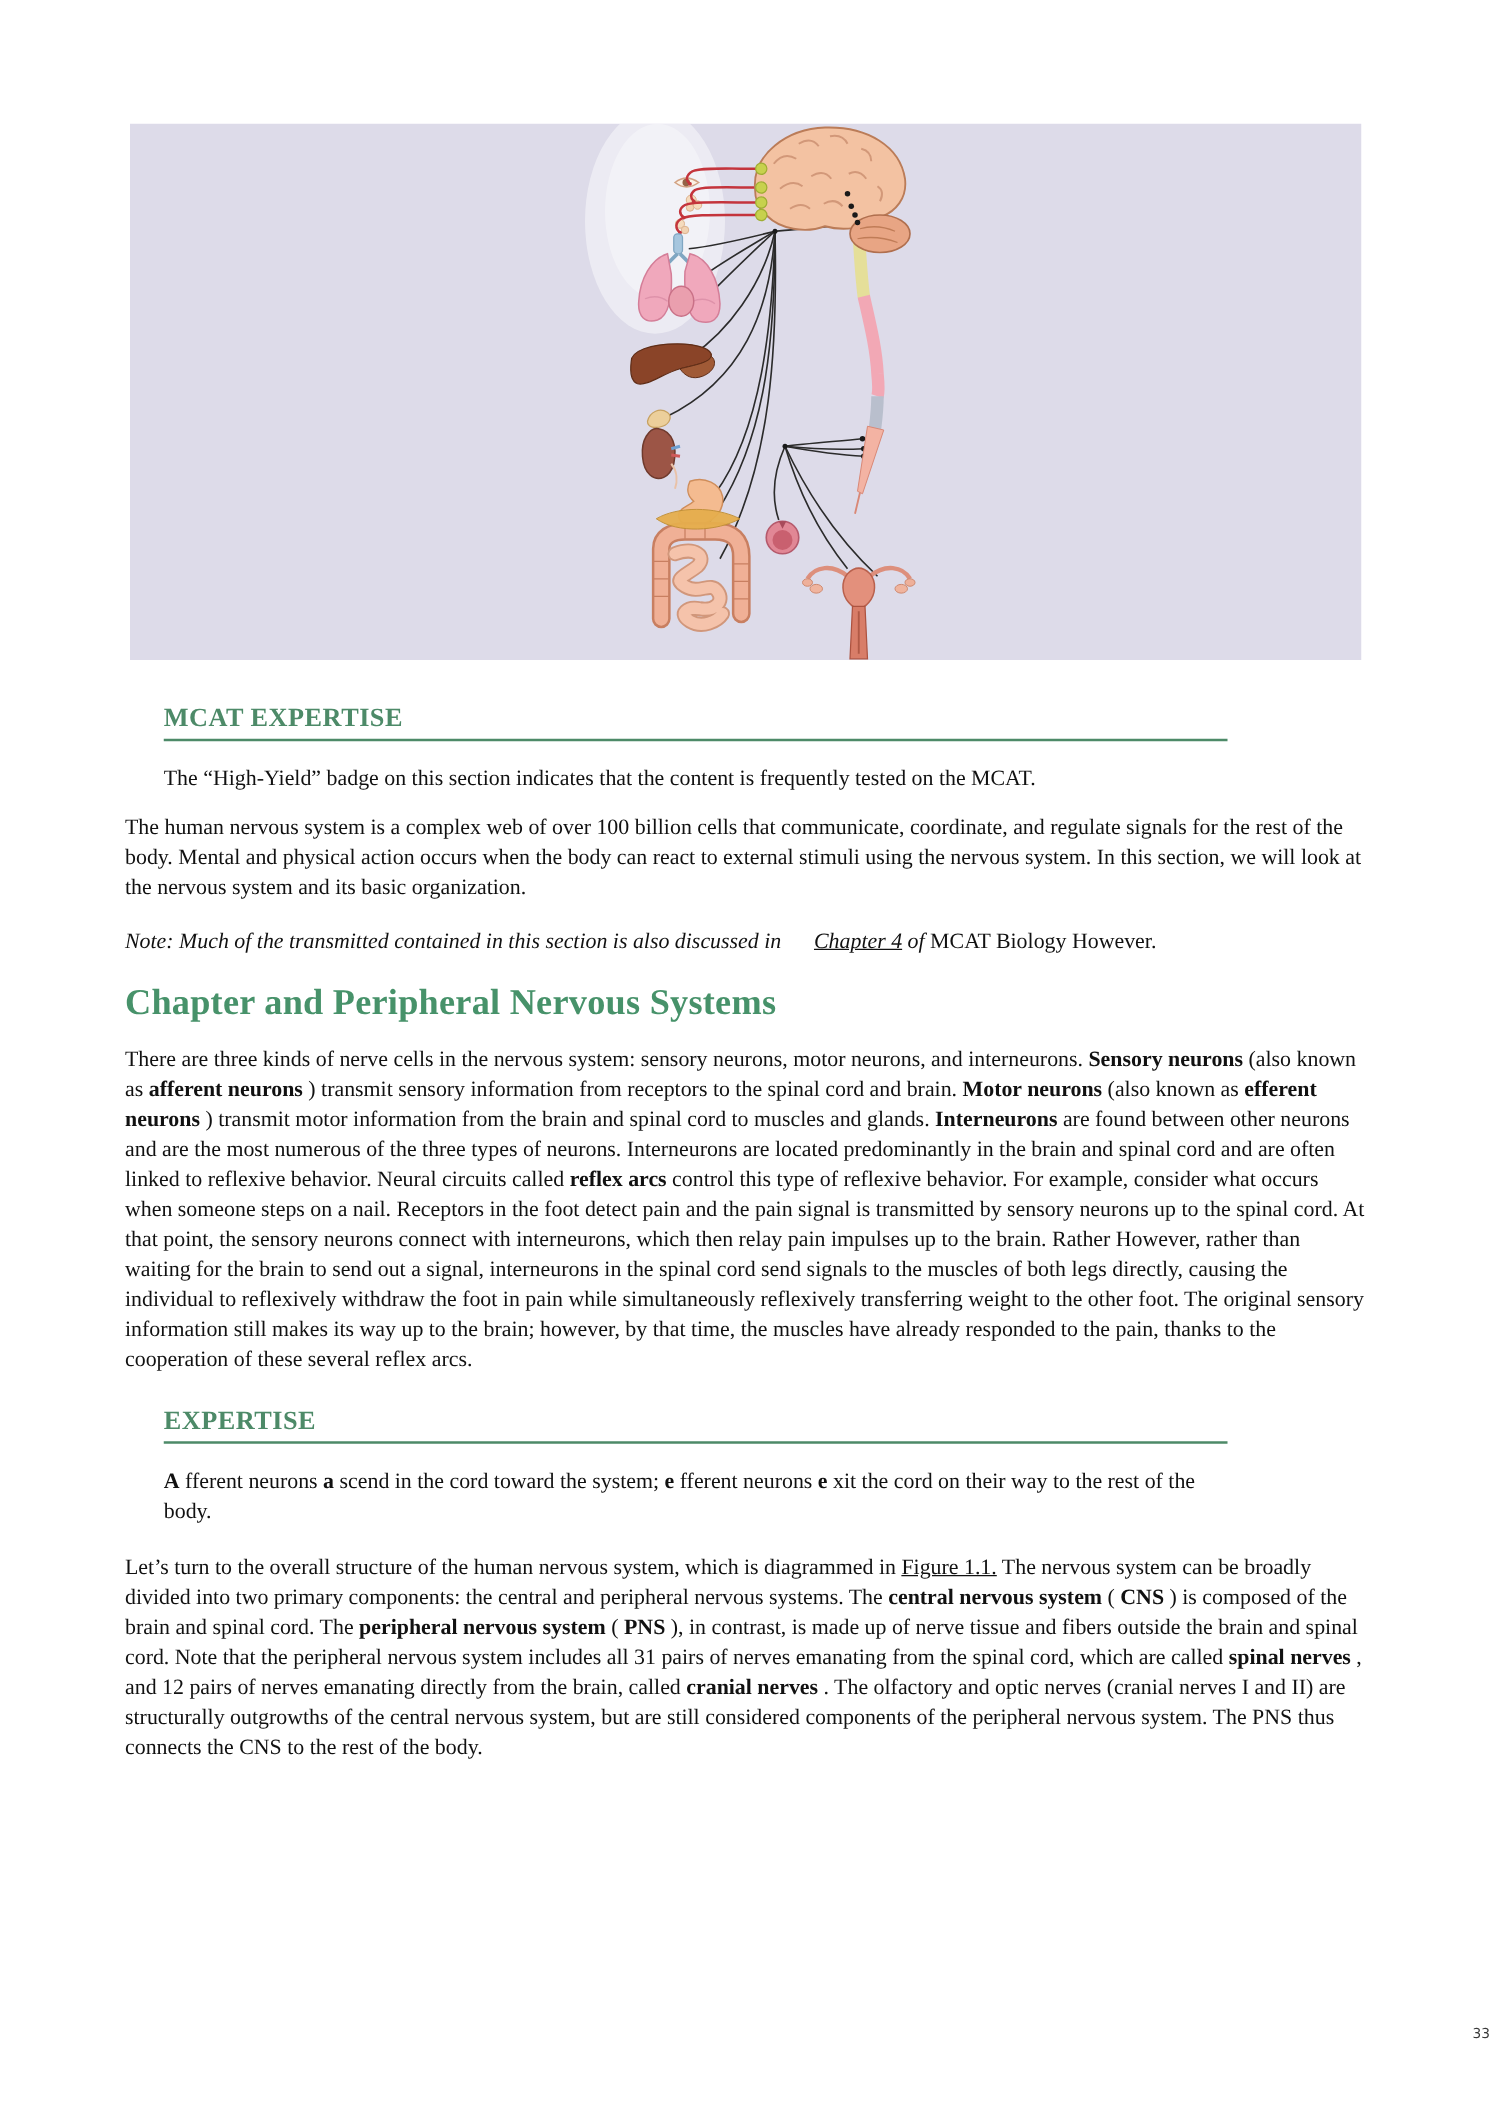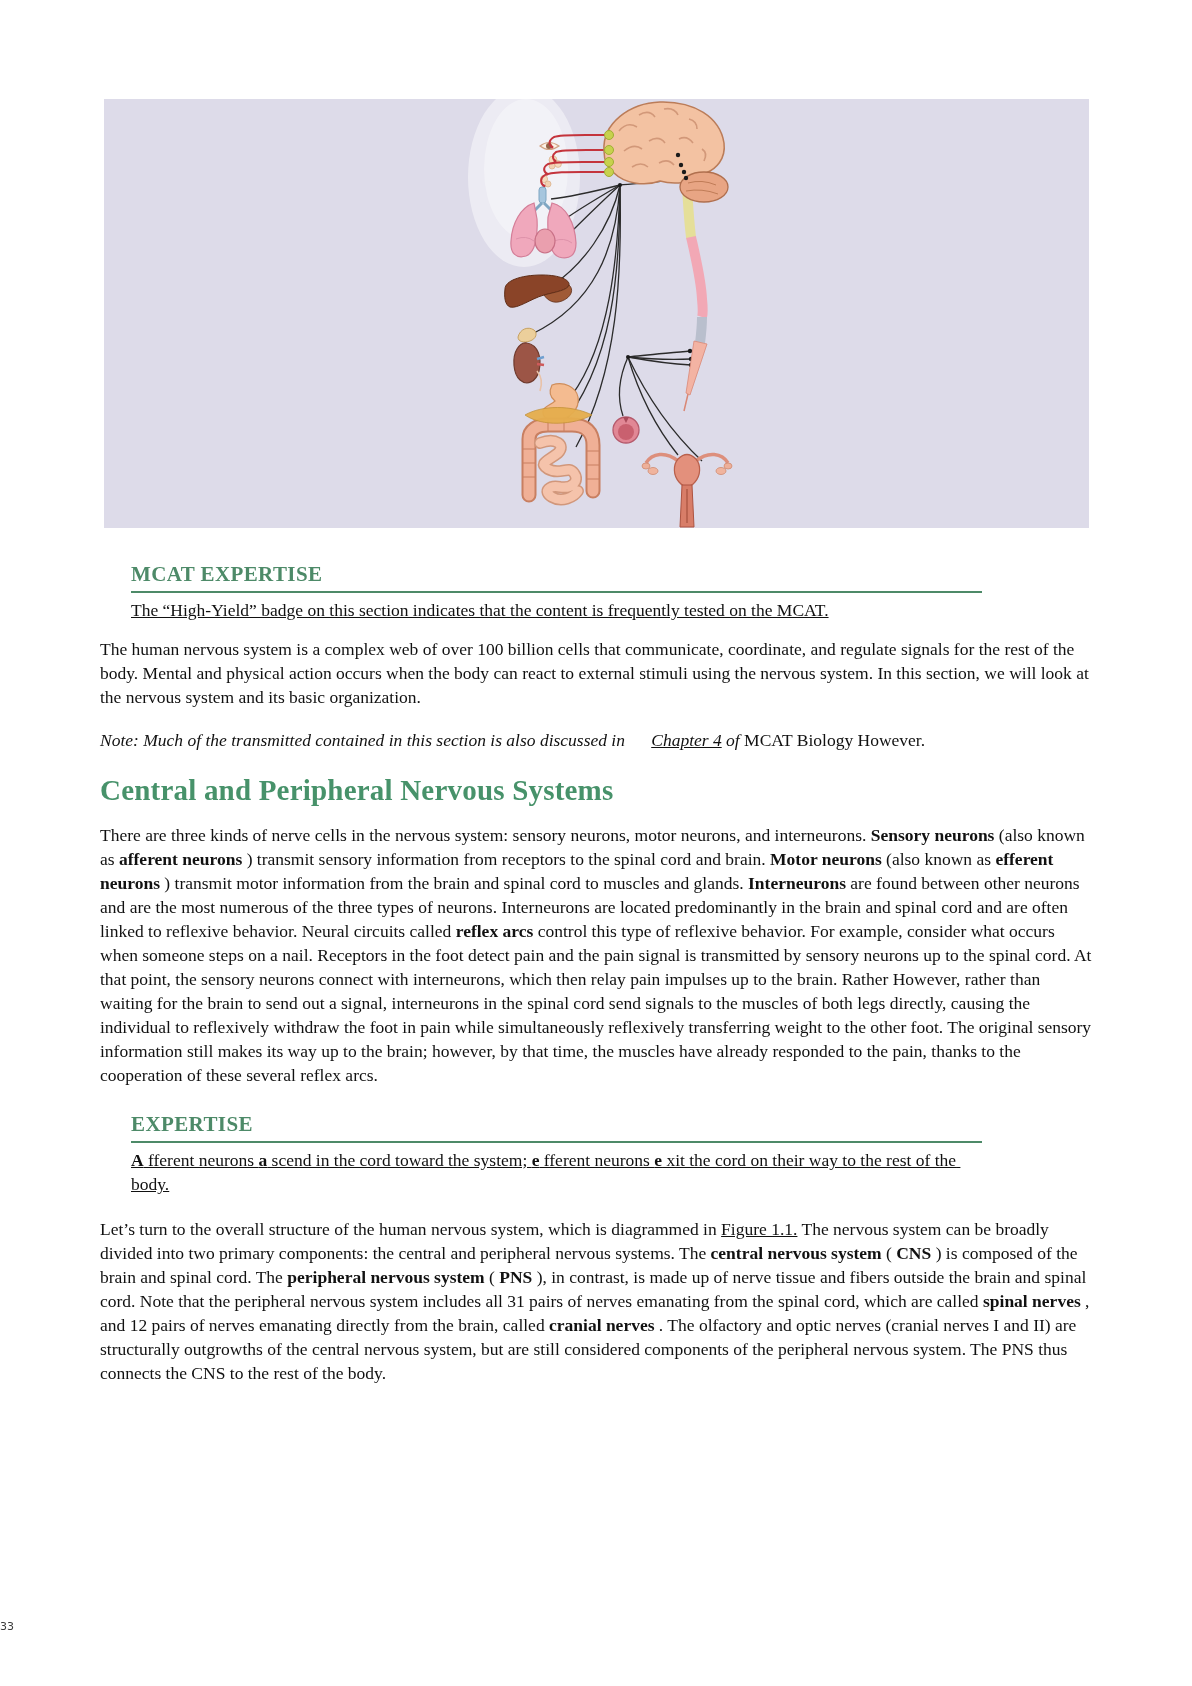--- a/index.html
+++ b/index.html
@@ -17,32 +17,32 @@
   .green-heading{
     font-family:"Liberation Serif", serif;font-weight:bold;color:#4d8a68;
     font-size:21px;line-height:26px;margin:0;letter-spacing:0.4px;
   }
   .main-heading{
     font-family:"Liberation Serif", serif;font-weight:bold;color:#47926a;
     font-size:29px;line-height:34px;margin:21px 0 0 0;letter-spacing:0.2px;
   }
   .rule{height:2px;background:#4d8a68;margin-top:4px;}
   .callout{margin-left:31px;width:851px;}
-  .callout .rich{margin:5px 0 0 0;text-decoration:underline;}
+  .callout .rich{margin:17px 0 0 0;}
   .rich{
     font-size:17.5px;line-height:24px;margin:0;white-space:pre-wrap;
   }
   .para{margin-top:15px;}
   .note-para{margin-top:19px;}
   .b{font-weight:bold;}
   .i{font-style:italic;}
   .u{text-decoration:underline;}
   .link{cursor:pointer;color:inherit;}
   .page-number{
-    position:absolute;left:0;top:1620px;width:100%;text-align:left;
+    position:absolute;left:0;top:1620px;width:100%;text-align:right;
     font-family:"DejaVu Sans", sans-serif;font-size:11px;color:#3a3a3a;
   }
   svg{display:block;}
 </style>
 </head>
 <body>
 
 <div class="figure-box">
   <svg width="985" height="429" viewBox="0 0 985 429">
 
@@ -213,21 +213,21 @@
   <section class="callout">
     <h2 class="green-heading">MCAT EXPERTISE</h2>
     <div class="rule"></div>
     <p class="rich"><span>The “High-Yield” badge on this section indicates that the content is frequently tested on the MCAT.</span></p>
   </section>
 
   <p class="rich para"><span>The human nervous system is a complex web of over 100 billion cells that communicate, coordinate, and regulate signals for the rest of the body. Mental and physical action occurs when the body can react to external stimuli using the nervous system. In this section, we will look at the nervous system and its basic organization.</span></p>
 
   <p class="rich note-para"><span class="i">Note: Much of the transmitted contained in this section is also discussed in</span><span>      </span><span class="i u link">Chapter 4</span><span class="i"> of </span><span>MCAT Biology However.</span></p>
 
-  <h1 class="main-heading">Central and Peripheral Nervous Systems</h1>
+  <h1 class="main-heading">Chapter and Peripheral Nervous Systems</h1>
 
   <p class="rich" style="margin-top:16px;"><span>There are three kinds of nerve cells in the nervous system: sensory neurons, motor neurons, and interneurons. </span><span class="b">Sensory neurons</span><span> (also known as </span><span class="b">afferent neurons</span><span> ) transmit sensory information from receptors to the spinal cord and brain. </span><span class="b">Motor neurons</span><span> (also known as </span><span class="b">efferent neurons</span><span> ) transmit motor information from the brain and spinal cord to muscles and glands. </span><span class="b">Interneurons</span><span> are found between other neurons and are the most numerous of the three types of neurons. Interneurons are located predominantly in the brain and spinal cord and are often linked to reflexive behavior. Neural circuits called </span><span class="b">reflex arcs</span><span> control this type of reflexive behavior. For example, consider what occurs when someone steps on a nail. Receptors in the foot detect pain and the pain signal is transmitted by sensory neurons up to the spinal cord. At that point, the sensory neurons connect with interneurons, which then relay pain impulses up to the brain. Rather However, rather than waiting for the brain to send out a signal, interneurons in the spinal cord send signals to the muscles of both legs directly, causing the individual to reflexively withdraw the foot in pain while simultaneously reflexively transferring weight to the other foot. The original sensory information still makes its way up to the brain; however, by that time, the muscles have already responded to the pain, thanks to the cooperation of these several reflex arcs.</span></p>
 
   <section class="callout" style="margin-top:24px;">
     <h2 class="green-heading">EXPERTISE</h2>
     <div class="rule"></div>
     <p class="rich"><span class="b">A</span><span> fferent neurons </span><span class="b">a</span><span> scend in the cord toward the system; </span><span class="b">e</span><span> fferent neurons </span><span class="b">e</span><span> xit the cord on their way to the rest of the body.</span></p>
   </section>
 
   <p class="rich" style="margin-top:21px;"><span>Let’s turn to the overall structure of the human nervous system, which is diagrammed in </span><span class="u link">Figure 1.1.</span><span> The nervous system can be broadly divided into two primary components: the central and peripheral nervous systems. The </span><span class="b">central nervous system</span><span> ( </span><span class="b">CNS</span><span> ) is composed of the brain and spinal cord. The </span><span class="b">peripheral nervous system</span><span> ( </span><span class="b">PNS</span><span> ), in contrast, is made up of nerve tissue and fibers outside the brain and spinal cord. Note that the peripheral nervous system includes all 31 pairs of nerves emanating from the spinal cord, which are called </span><span class="b">spinal nerves</span><span> , and 12 pairs of nerves emanating directly from the brain, called </span><span class="b">cranial nerves</span><span> . The olfactory and optic nerves (cranial nerves I and II) are structurally outgrowths of the central nervous system, but are still considered components of the peripheral nervous system. The PNS thus connects the CNS to the rest of the body.</span></p>

